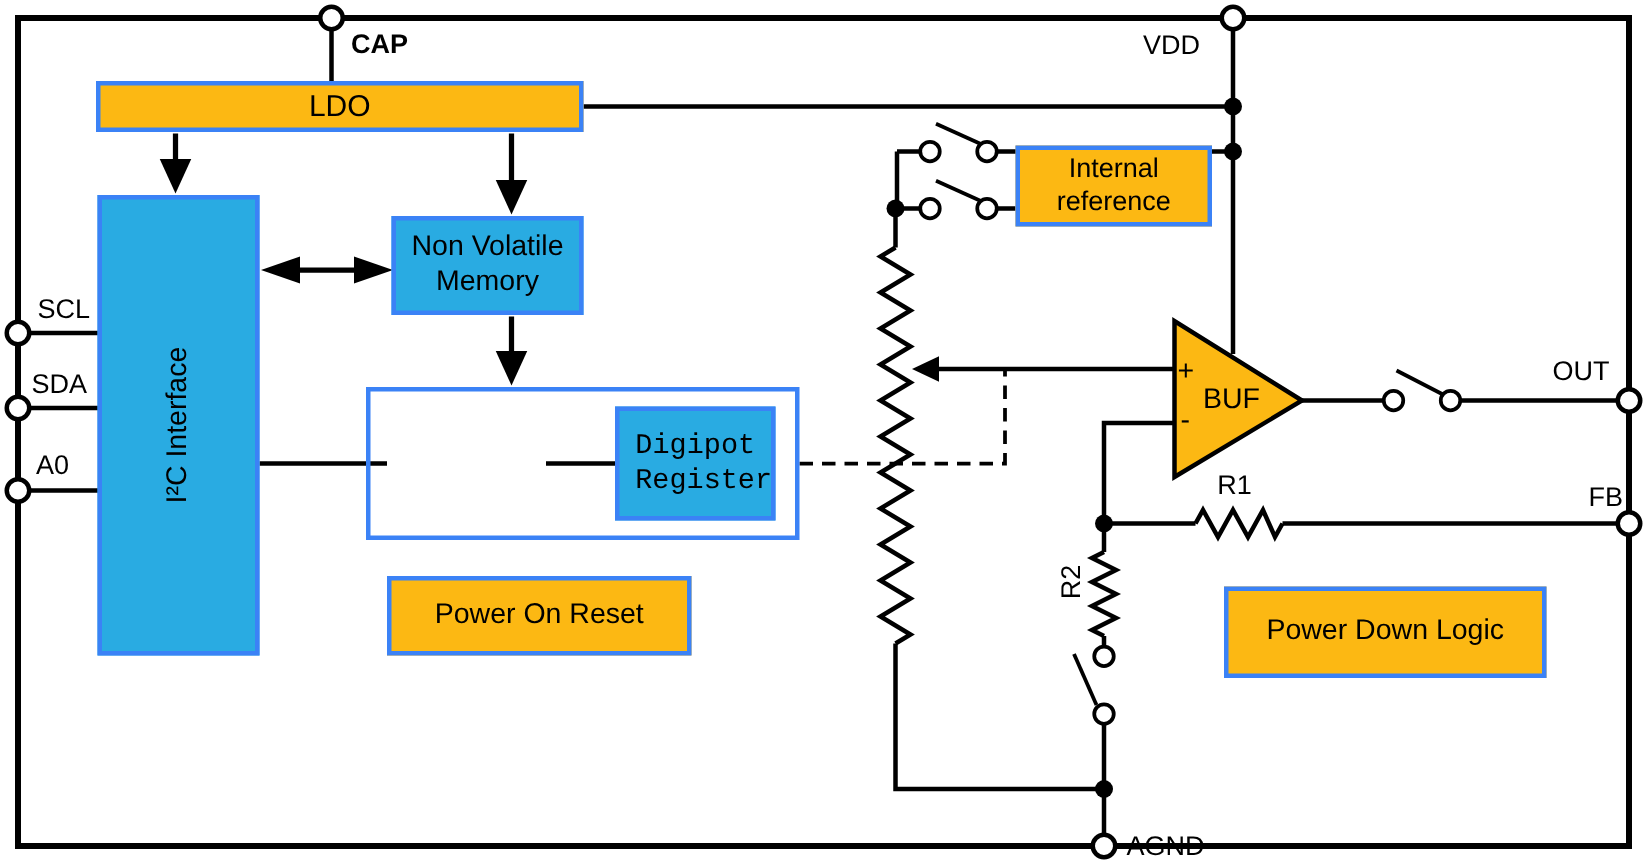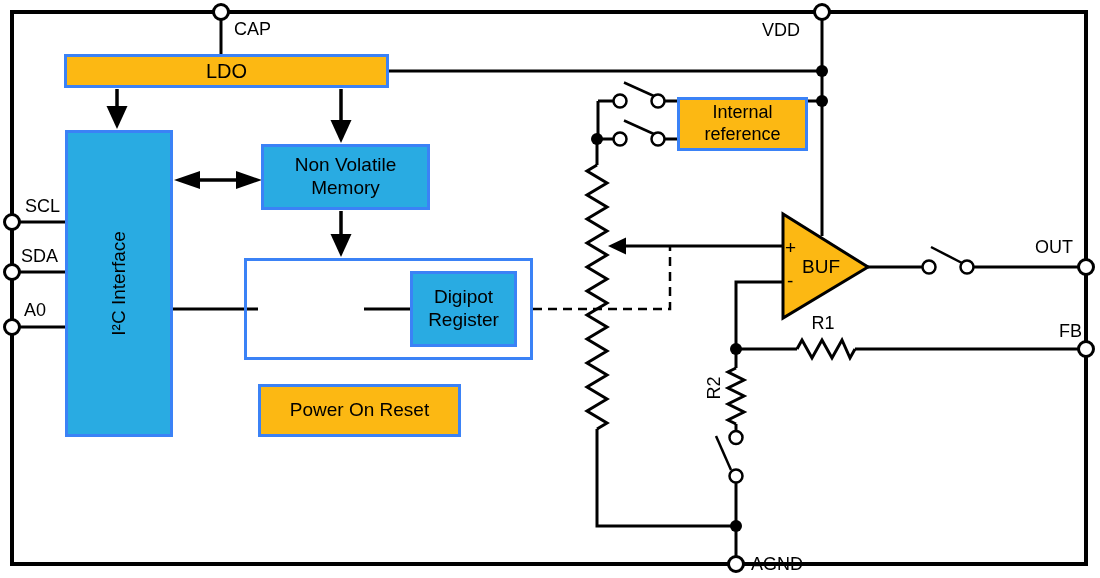--- a/index.html
+++ b/index.html
@@ -111,45 +111,48 @@
   </svg>
 
   <div class="box orange" style="left:64px;top:54px;width:325px;height:34px;font-size:20px;">
     <span>LDO</span>
   </div>
 
   <div class="box blue" style="left:65px;top:130px;width:108px;height:307px;">
     <span class="vtext">I²C Interface</span>
   </div>
 
-  <div class="box blue" style="left:261px;top:144px;width:169px;height:66px;">
+  <div class="box blue" style="left:261px;top:144px;width:128px;height:66px;">
     <span style="width:120px;">Non Volatile Memory</span>
   </div>
 
   <div class="box container-box" style="left:244px;top:258px;width:289px;height:102px;"></div>
 
 
-  <div class="box blue" style="left:410px;top:271px;width:107px;height:76px;">
+  <div class="box blue" style="left:410px;top:271px;width:107px;height:76px;font-family:Liberation Mono, monospace;">
     <span style="width:80px;">Digipot Register</span>
   </div>
 
   <div class="box orange" style="left:258px;top:384px;width:203px;height:53px;">
     <span>Power On Reset</span>
   </div>
 
   <div class="box orange" style="left:677px;top:97px;width:131px;height:54px;font-size:18px;">
     <span style="width:90px;">Internal reference</span>
   </div>
 
+  <div class="box orange" style="left:816px;top:391px;width:215px;height:61px;">
+    <span>Power Down Logic</span>
+  </div>
 
   <div class="amp-lbl" style="left:785px;top:237px;">+</div>
   <div class="amp-lbl" style="left:797px;top:256px;width:48px;text-align:center;">BUF</div>
   <div class="amp-lbl" style="left:787px;top:270px;">-</div>
 
-  <div class="lbl" style="left:234px;top:19px;">CAP</div>
+  <div class="lbl" style="left:234px;top:19px;font-weight:bold;">CAP</div>
   <div class="lbl" style="left:762px;top:20px;width:50px;text-align:left;">VDD</div>
   <div class="lbl" style="left:25px;top:196px;">SCL</div>
   <div class="lbl" style="left:21px;top:246px;">SDA</div>
   <div class="lbl" style="left:24px;top:300px;">A0</div>
   <div class="lbl" style="left:1030px;top:237px;width:48px;text-align:center;">OUT</div>
   <div class="lbl" style="left:1056px;top:321px;width:26px;text-align:right;">FB</div>
   <div class="lbl" style="left:751px;top:554px;">AGND</div>
 
   <div class="lbl" style="left:800px;top:313px;width:46px;text-align:center;">R1</div>
   <div class="r2lbl" style="left:694px;top:378px;">R2</div>

